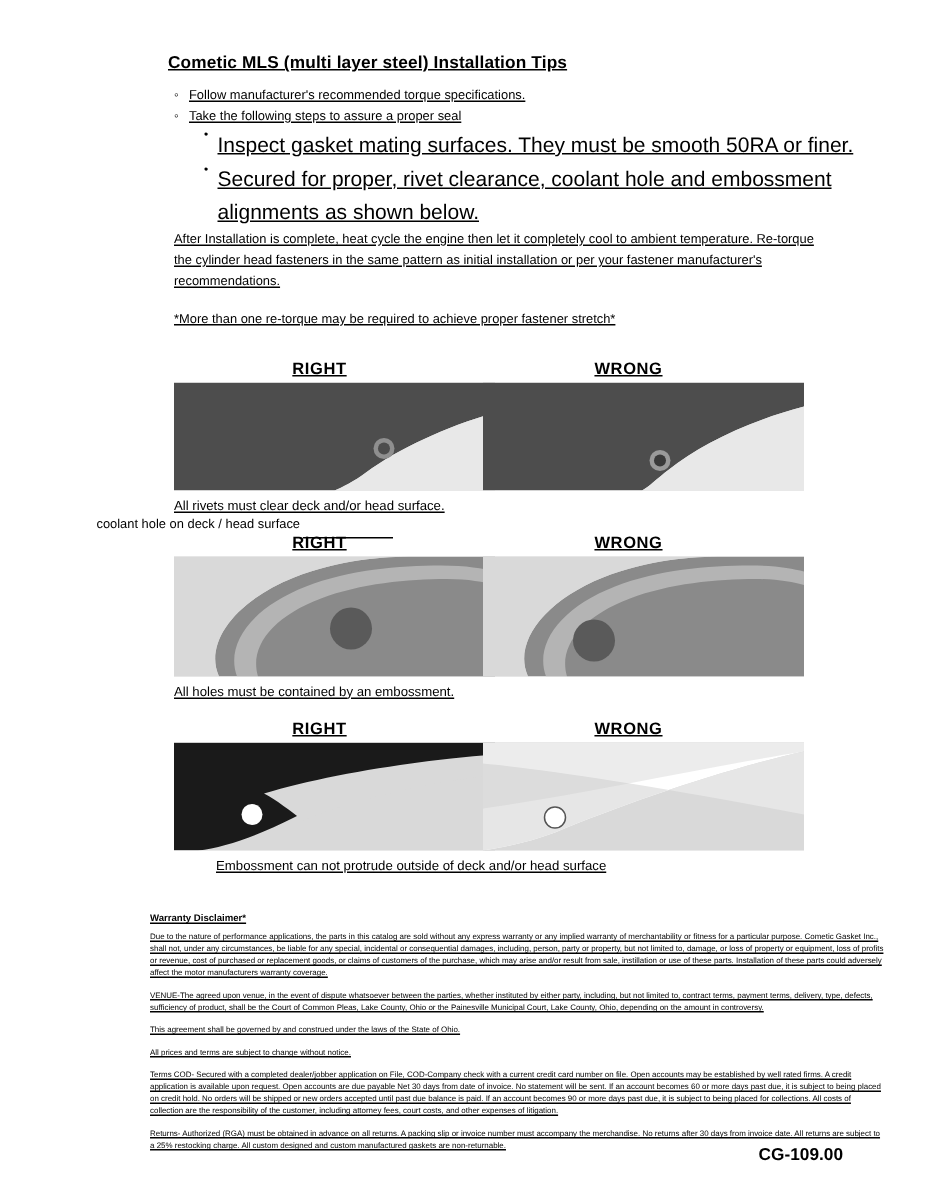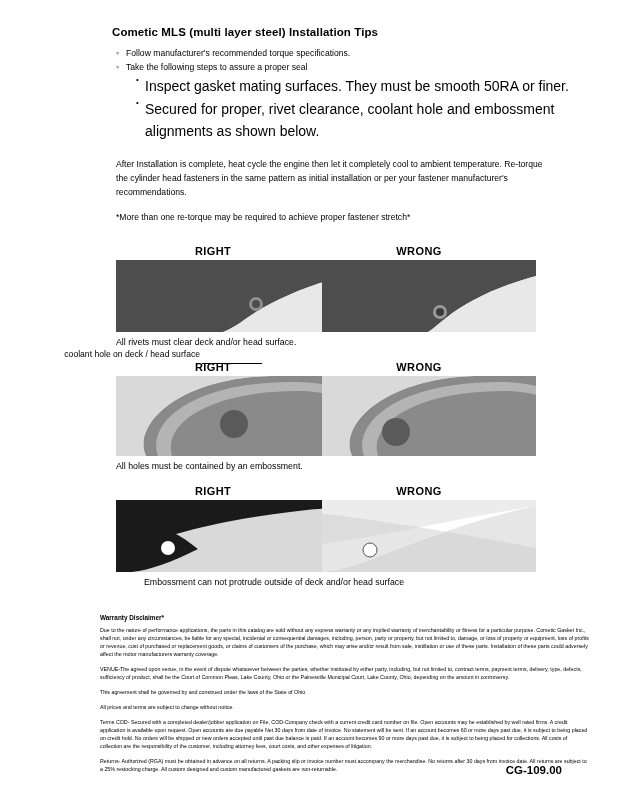--- a/index.html
+++ b/index.html
@@ -13,30 +13,31 @@
     font-family: "Liberation Sans", sans-serif;
     color: #000000;
     position: relative;
     overflow: hidden;
   }
   .page {
     position: relative;
     width: 618px;
     height: 800px;
     box-sizing: border-box;
-    padding: 26px 44px 0 44px;
+    padding: 36px 44px 0 44px;
+    text-decoration: underline;
   }
   h1.title {
     font-size: 11.5px;
     font-weight: bold;
     margin: 0 0 9px 68px;
     letter-spacing: 0.1px;
   }
   .bullets {
-    margin: 0 0 15px 72px;
+    margin: 0 0 0 72px;
     padding: 0;
     list-style: none;
     font-size: 8.6px;
     line-height: 1.62;
   }
   .bullets > li {
     position: relative;
     padding-left: 10px;
   }
   .bullets > li::before {

